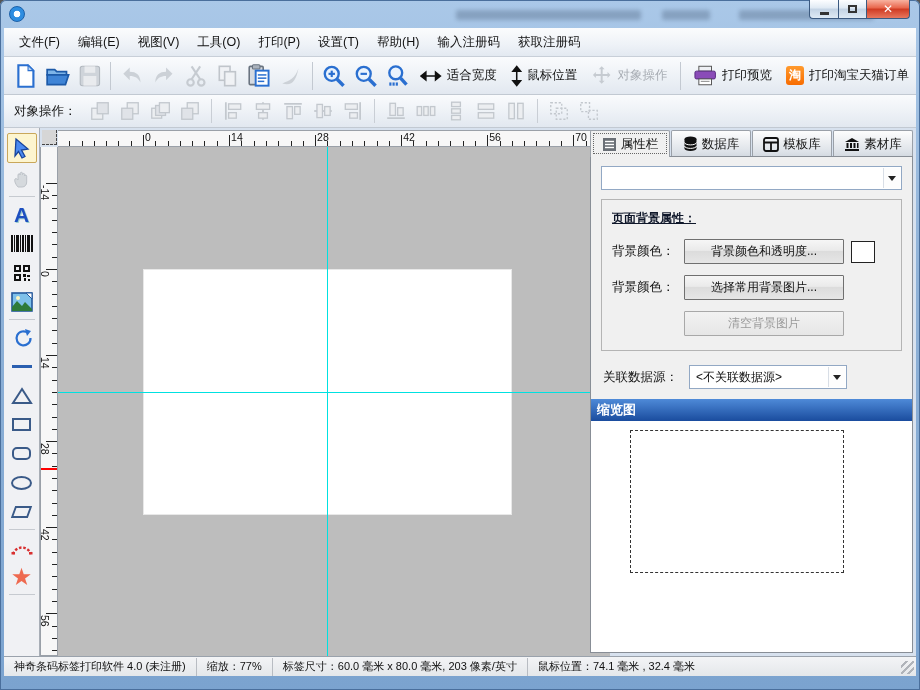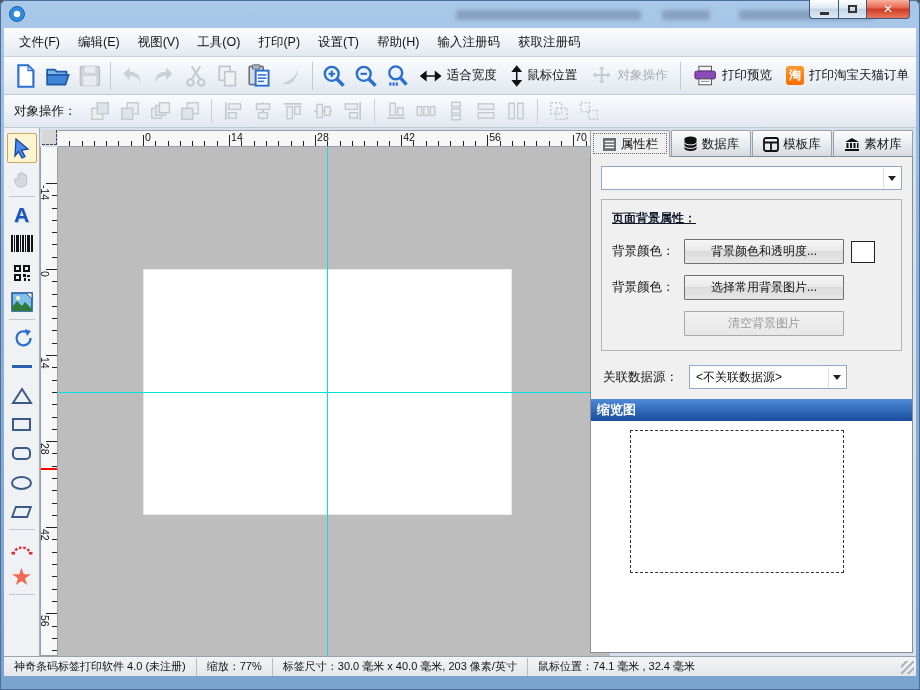--- a/index.html
+++ b/index.html
@@ -670,18 +670,18 @@
         </div>
       </div>
     </div>
   </div>
 
   <div class="statusbar">
     <span class="sseg">神奇条码标签打印软件 4.0 (未注册)</span>
     <span class="sdiv"></span>
     <span class="sseg">缩放：77%</span>
     <span class="sdiv"></span>
-    <span class="sseg">标签尺寸：30.0 毫米 x 40.0 毫米, 203 像素/英寸</span>
+    <span class="sseg">标签尺寸：60.0 毫米 x 80.0 毫米, 203 像素/英寸</span>
     <span class="sdiv"></span>
     <span class="sseg">鼠标位置：74.1 毫米 , 32.4 毫米</span>
     <div class="grip"></div>
   </div>
 </div>
 
 </body></html>

